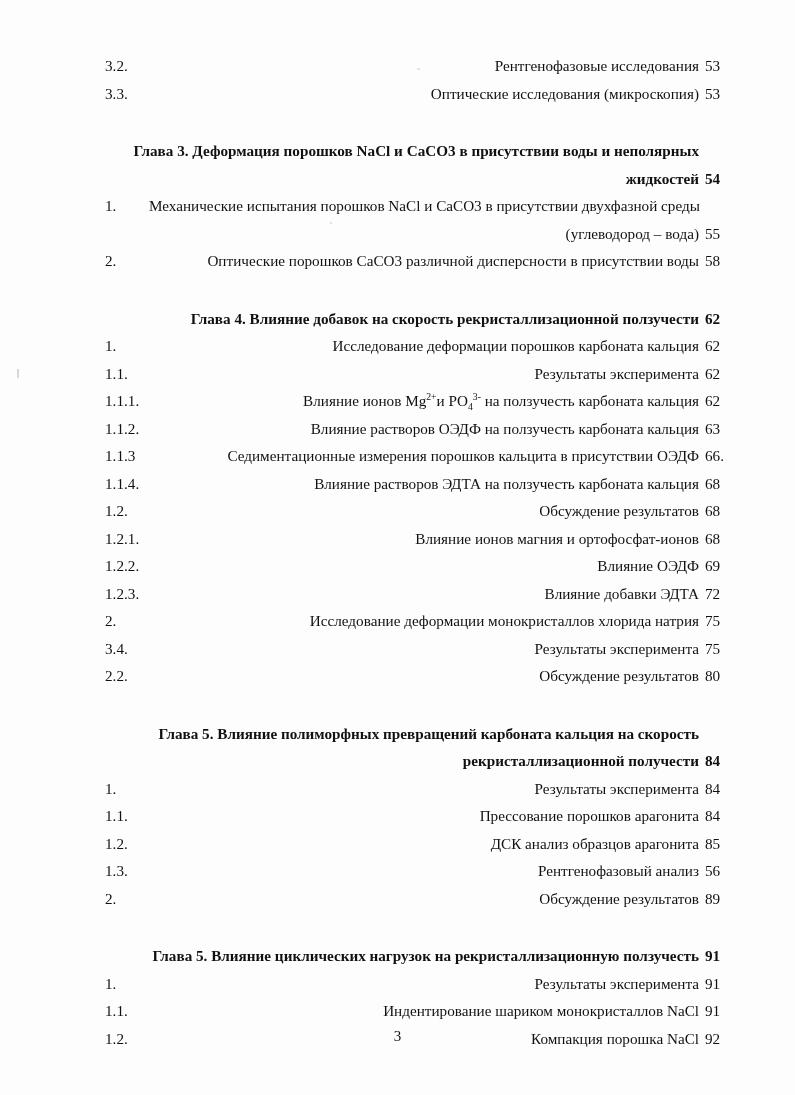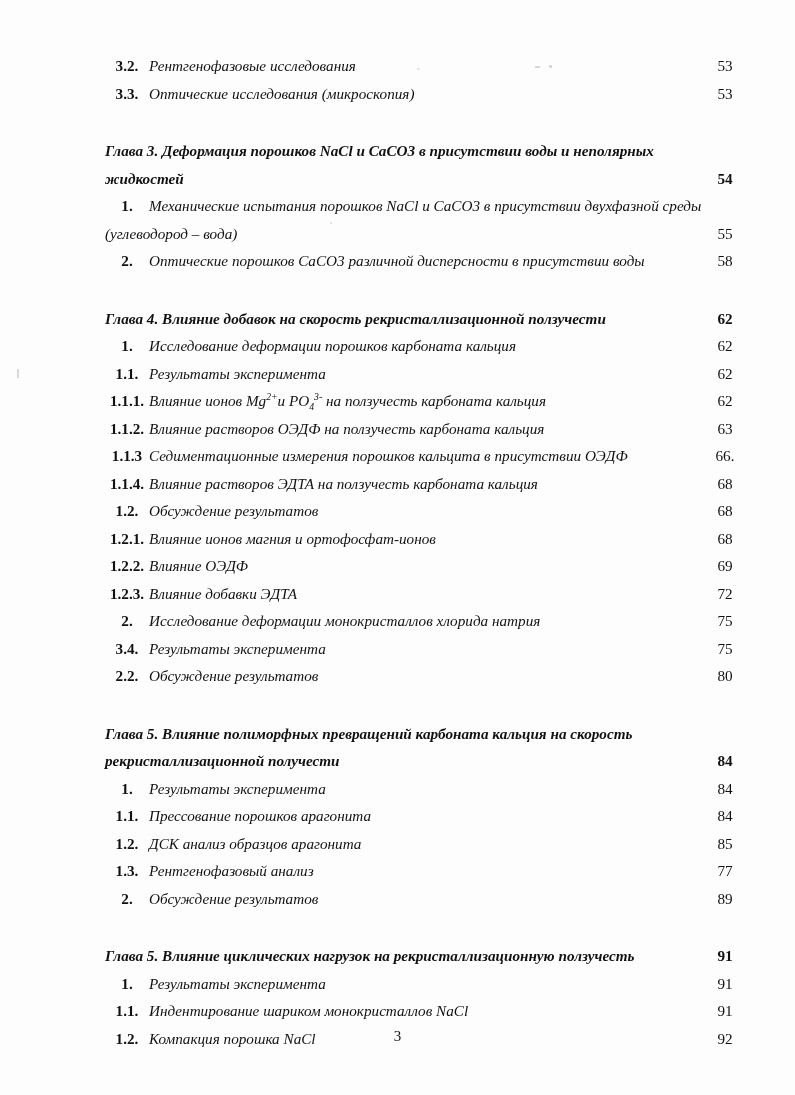--- a/index.html
+++ b/index.html
@@ -40,35 +40,33 @@
     align-items: baseline;
     width: 100%;
     font-size: 15.2px;
     line-height: 27.5px;
     white-space: nowrap;
   }
 
   .entry .num {
     flex: 0 0 auto;
     width: 44px;
-    text-align: center;
-    font-weight: bold;
+    text-align: left;
   }
 
   .entry .label {
     flex: 1 1 auto;
-    text-align: left;
+    text-align: right;
     overflow: visible;
-    font-style: italic;
   }
 
   .entry .pg {
     flex: 0 0 auto;
     width: 40px;
-    text-align: center;
+    text-align: left;
     margin-left: 6px;
   }
 
   
   .entry.chapter {
     font-weight: bold;
   }
   .entry.chapter .num {
     width: 0;
   }
@@ -246,21 +244,21 @@
         <span class="pg">84</span>
       </div>
       <div class="entry">
         <span class="num">1.2.</span>
         <span class="label">ДСК анализ образцов арагонита</span>
         <span class="pg">85</span>
       </div>
       <div class="entry">
         <span class="num">1.3.</span>
         <span class="label">Рентгенофазовый анализ</span>
-        <span class="pg">77</span>
+        <span class="pg">56</span>
       </div>
       <div class="entry">
         <span class="num">2.</span>
         <span class="label">Обсуждение результатов</span>
         <span class="pg">89</span>
       </div>
       <div class="gap"></div>
       <div class="entry chapter">
         <span class="num"></span>
         <span class="label">Глава 5. Влияние циклических нагрузок на рекристаллизационную ползучесть</span>

